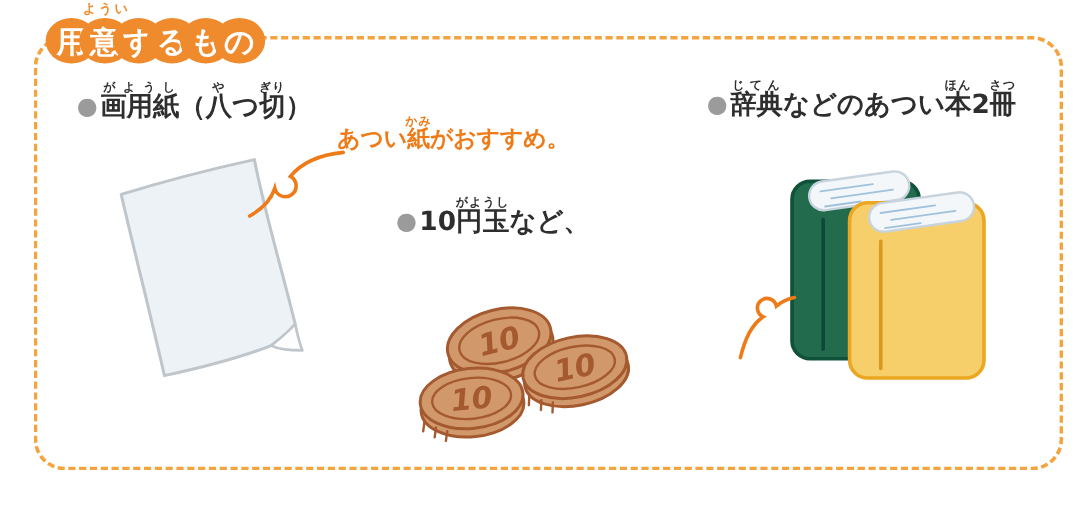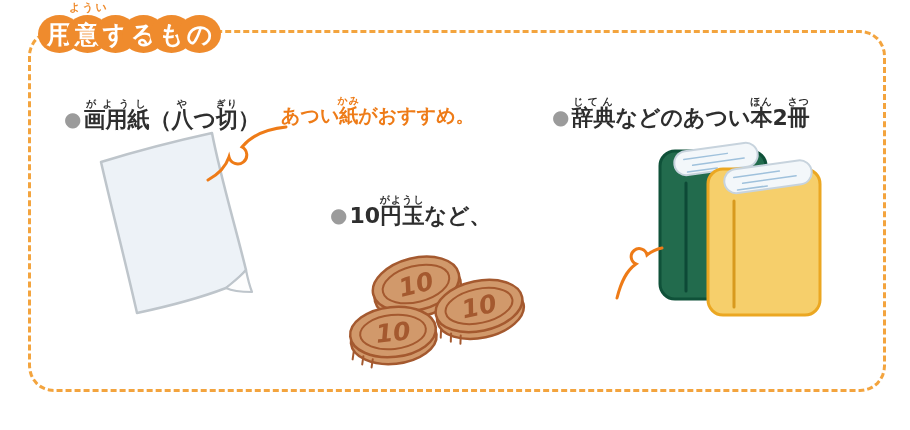--- a/index.html
+++ b/index.html
@@ -18,21 +18,21 @@
     border:3px dashed var(--dash-orange);border-radius:26px;}
   
   .badge{position:absolute;left:53px;top:15px;display:flex;z-index:3;}
   .badge-furi{position:absolute;left:16px;top:-15px;font-size:11px;font-weight:700;
     color:var(--accent-orange);letter-spacing:2px;white-space:nowrap;}
   .badge-circle{display:inline-flex;width:43px;height:38px;border-radius:50%;
     background:var(--accent-orange);color:#fff;font-size:25px;font-weight:700;
     align-items:center;justify-content:center;margin-left:-15px;}
   .badge-circle:first-of-type{margin-left:0;}
   
-  .item{position:absolute;font-size:22px;font-weight:700;color:var(--text-black);z-index:2;margin-top:31px;}
+  .item{position:absolute;font-size:22px;font-weight:700;color:var(--text-black);z-index:2;}
   .line{white-space:nowrap;line-height:1.1;}
   .line+.line{margin-top:3px;}
   .indent{margin-left:23px;}
   .bullet{color:var(--bullet-gray);font-size:20px;margin-right:2px;vertical-align:1px;}
   rt{font-size:10px;font-weight:700;letter-spacing:1px;}
   .annotation{position:absolute;font-size:19px;font-weight:700;
     color:var(--annotation-orange);z-index:2;}
   .illo{position:absolute;}
   
   .paper-sheet{fill:var(--paper-fill);stroke:var(--paper-stroke);stroke-width:2.5;stroke-linejoin:round;}
@@ -102,21 +102,21 @@
     </g>
     <g transform="translate(53,92) rotate(-6)">
       <ellipse class="coin-face" cx="0" cy="7" rx="43" ry="25"></ellipse>
       <path class="coin-ticks" d="M-41,15 l-2,8 M-32,21 l-2,8 M-23,25 l-2,8"></path>
       <ellipse class="coin-face" cx="0" cy="0" rx="43" ry="25"></ellipse>
       <ellipse class="coin-rim" cx="0" cy="0" rx="33" ry="17"></ellipse>
       <text class="coin-text" x="0" y="9" text-anchor="middle">10</text>
     </g>
   </svg>
 
-  <div class="item" style="left:552px;top:66px">
+  <div class="item" style="left:589px;top:66px">
     <div class="line"><span class="bullet">●</span><span><ruby>辞典<rt>じてん</rt></ruby>などのあつい<ruby>本<rt>ほん</rt></ruby>2<ruby>冊<rt>さつ</rt></ruby></span></div>
   </div>
 
   <svg class="illo" style="left:600px;top:135px" width="240" height="185" viewBox="0 0 240 185">
 
     <g>
       <rect class="book-green" x="60" y="16" width="106" height="148" rx="15"></rect>
       <g transform="rotate(-8 116 24)">
         <rect class="pages" x="74" y="12" width="84" height="24" rx="12"></rect>
         <path class="page-line" d="M84,20 h44 M92,27 h52 M86,33 h30"></path>

